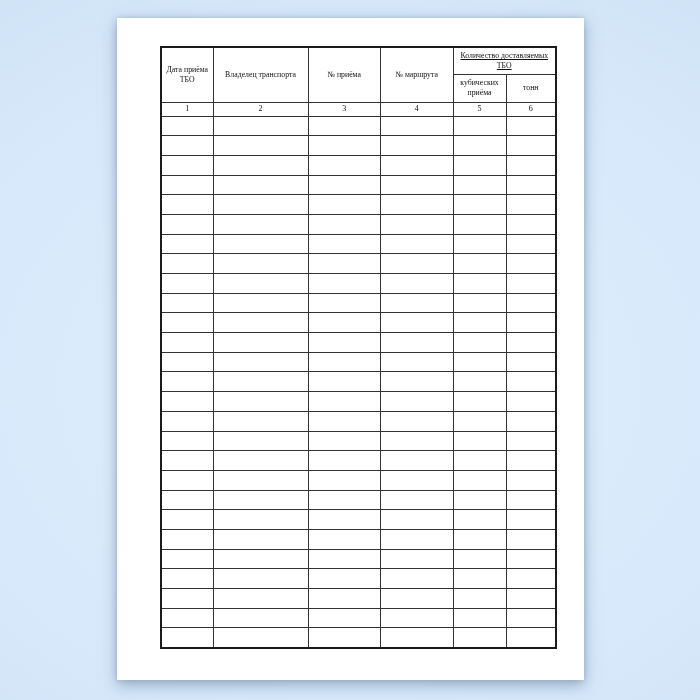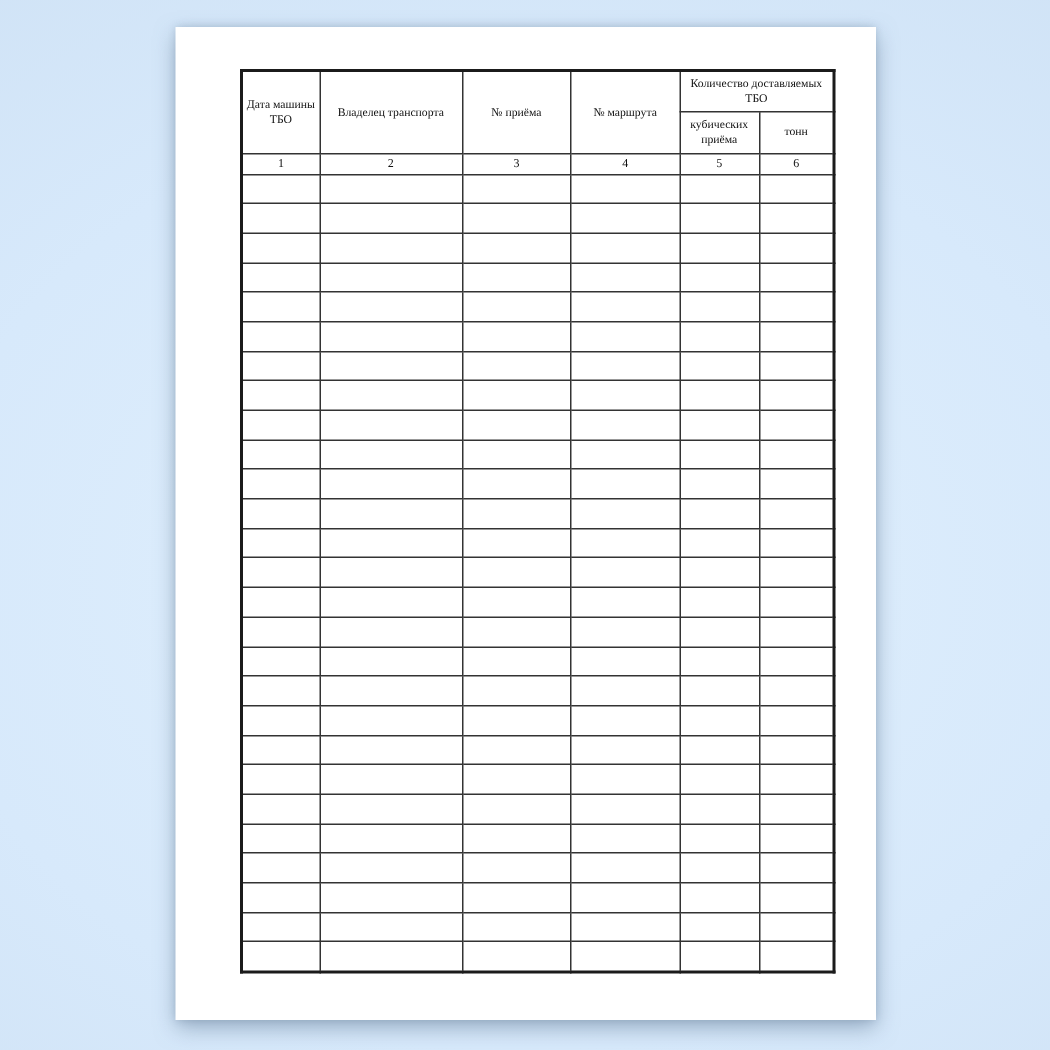--- a/index.html
+++ b/index.html
@@ -49,21 +49,21 @@
     overflow: hidden;
   }
   table.form-table th {
     font-weight: normal;
     font-size: 7.8px;
     line-height: 1.25;
     padding: 1px 2px;
   }
   tr.group-row { height: 27px; }
   tr.sub-row   { height: 28px; }
-  th.group-header { padding: 1px 8px; }
+  th.group-header { padding: 1px 8px; text-decoration: underline; }
   tr.num-row td {
     height: 13px;
     font-size: 8px;
     line-height: 1;
     padding: 0;
   }
   tbody.body-rows tr { height: 19.7px; }
   tbody.body-rows td { padding: 0; }
 </style>
 </head>
@@ -75,21 +75,21 @@
       <colgroup>
         <col style="width:52px">
         <col style="width:95px">
         <col style="width:72.5px">
         <col style="width:72.5px">
         <col style="width:53px">
         <col style="width:50px">
       </colgroup>
       <thead>
         <tr class="group-row">
-          <th rowspan="2">Дата машины ТБО</th>
+          <th rowspan="2">Дата приёма ТБО</th>
           <th rowspan="2">Владелец транспорта</th>
           <th rowspan="2">№ приёма</th>
           <th rowspan="2">№ маршрута</th>
           <th colspan="2" class="group-header">Количество доставляемых ТБО</th>
         </tr>
         <tr class="sub-row">
           <th>кубических приёма</th>
           <th>тонн</th>
         </tr>
         <tr class="num-row">

